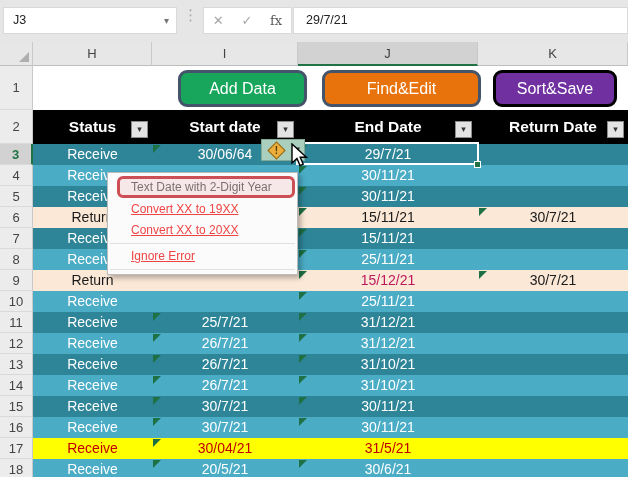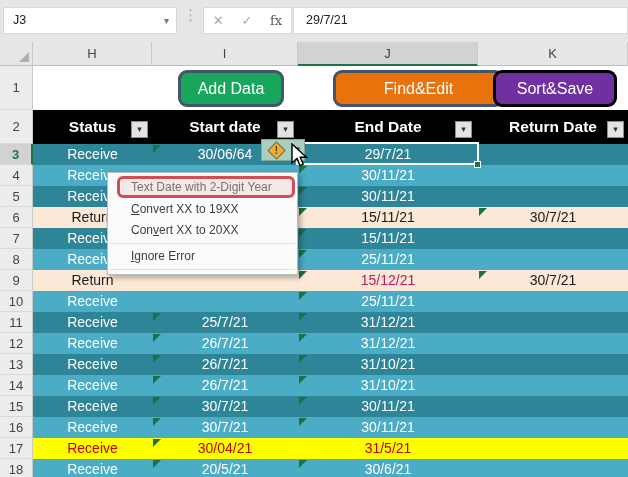--- a/index.html
+++ b/index.html
@@ -63,21 +63,21 @@
   .errbtn .diamond { position:absolute; left:8px; top:4px; width:13px; height:13px;
     background:#EBAE3D; border:1px solid #8A6A1F; transform:rotate(45deg); }
   .errbtn .mark { position:absolute; left:8px; top:3px; width:13px; height:15px; text-align:center;
     font-size:10px; font-weight:bold; color:#4F3A00; line-height:15px; }
   .errbtn .caret { position:absolute; right:4px; top:4px; font-size:9px; color:#333; }
 
   
   .menu { left:107px; top:172px; width:191px; background:#FBFBFB; border:1px solid #BBBBBB;
     box-shadow:3px 3px 5px rgba(0,0,0,0.28); padding-top:3px; padding-bottom:2px; z-index:5; }
   .menu .title { height:23px; line-height:23px; padding-left:23px; font-size:12px; color:#6E6E6E; white-space:nowrap; }
-  .menu .item { height:21px; line-height:21px; padding-left:23px; font-size:12px; color:#404040; white-space:nowrap; }
+  .menu .item { height:21px; line-height:21px; padding-left:23px; font-size:12px; color:#ef4444; white-space:nowrap;text-decoration:underline; }
   .menu .msep { height:1px; background:#E0E0E0; margin:2px 2px; }
   .annot { left:117px; top:176px; width:178px; height:22px; border:3px solid #CE4E55; border-radius:6px;
     background:rgba(222,118,126,0.14); z-index:6; pointer-events:none; }
 
   .cursor { z-index:9; pointer-events:none; }
 </style>
 </head>
 <body>
 
 <div class="app">
@@ -102,22 +102,22 @@
   </div>
   <div id="colheads">
       <div class="abs colhead" style="left: 33px; width: 119px;">H</div>
       <div class="abs colhead" style="left: 152px; width: 146px;">I</div>
       <div class="abs colhead sel" style="left: 298px; width: 180px;">J</div>
       <div class="abs colhead" style="left: 478px; width: 150px;">K</div>
     </div>
 
   <div class="abs row1band"></div>
   <div id="action-buttons">
-      <div class="abs actionbtn" style="left: 178px; width: 106px; background: rgb(23, 166, 91); border: 3px solid rgb(68, 84, 106);">Add Data</div>
-      <div class="abs actionbtn" style="left: 333px; width: 171px; background: rgb(232, 115, 12); border: 3px solid rgb(68, 84, 106);">Find&amp;Edit</div>
+      <div class="abs actionbtn" style="left: 178px; width: 129px; background: rgb(23, 166, 91); border: 3px solid rgb(68, 84, 106);">Add Data</div>
+      <div class="abs actionbtn" style="left: 322px; width: 159px; background: rgb(232, 115, 12); border: 3px solid rgb(68, 84, 106);">Find&amp;Edit</div>
       <div class="abs actionbtn" style="left: 493px; width: 124px; background: rgb(112, 48, 160); border: 3px solid rgb(0, 0, 0);">Sort&amp;Save</div>
     </div>
 
   <div class="abs row2band"></div>
   <div id="table-headers">
       <div class="abs thcell" style="left: 33px; width: 119px;">Status</div>
       <div class="abs filterbtn" style="left: 131px;">▾</div>
       <div class="abs thcell" style="left: 152px; width: 146px;">Start date</div>
       <div class="abs filterbtn" style="left: 277px;">▾</div>
       <div class="abs thcell" style="left: 298px; width: 180px;">End Date</div>

